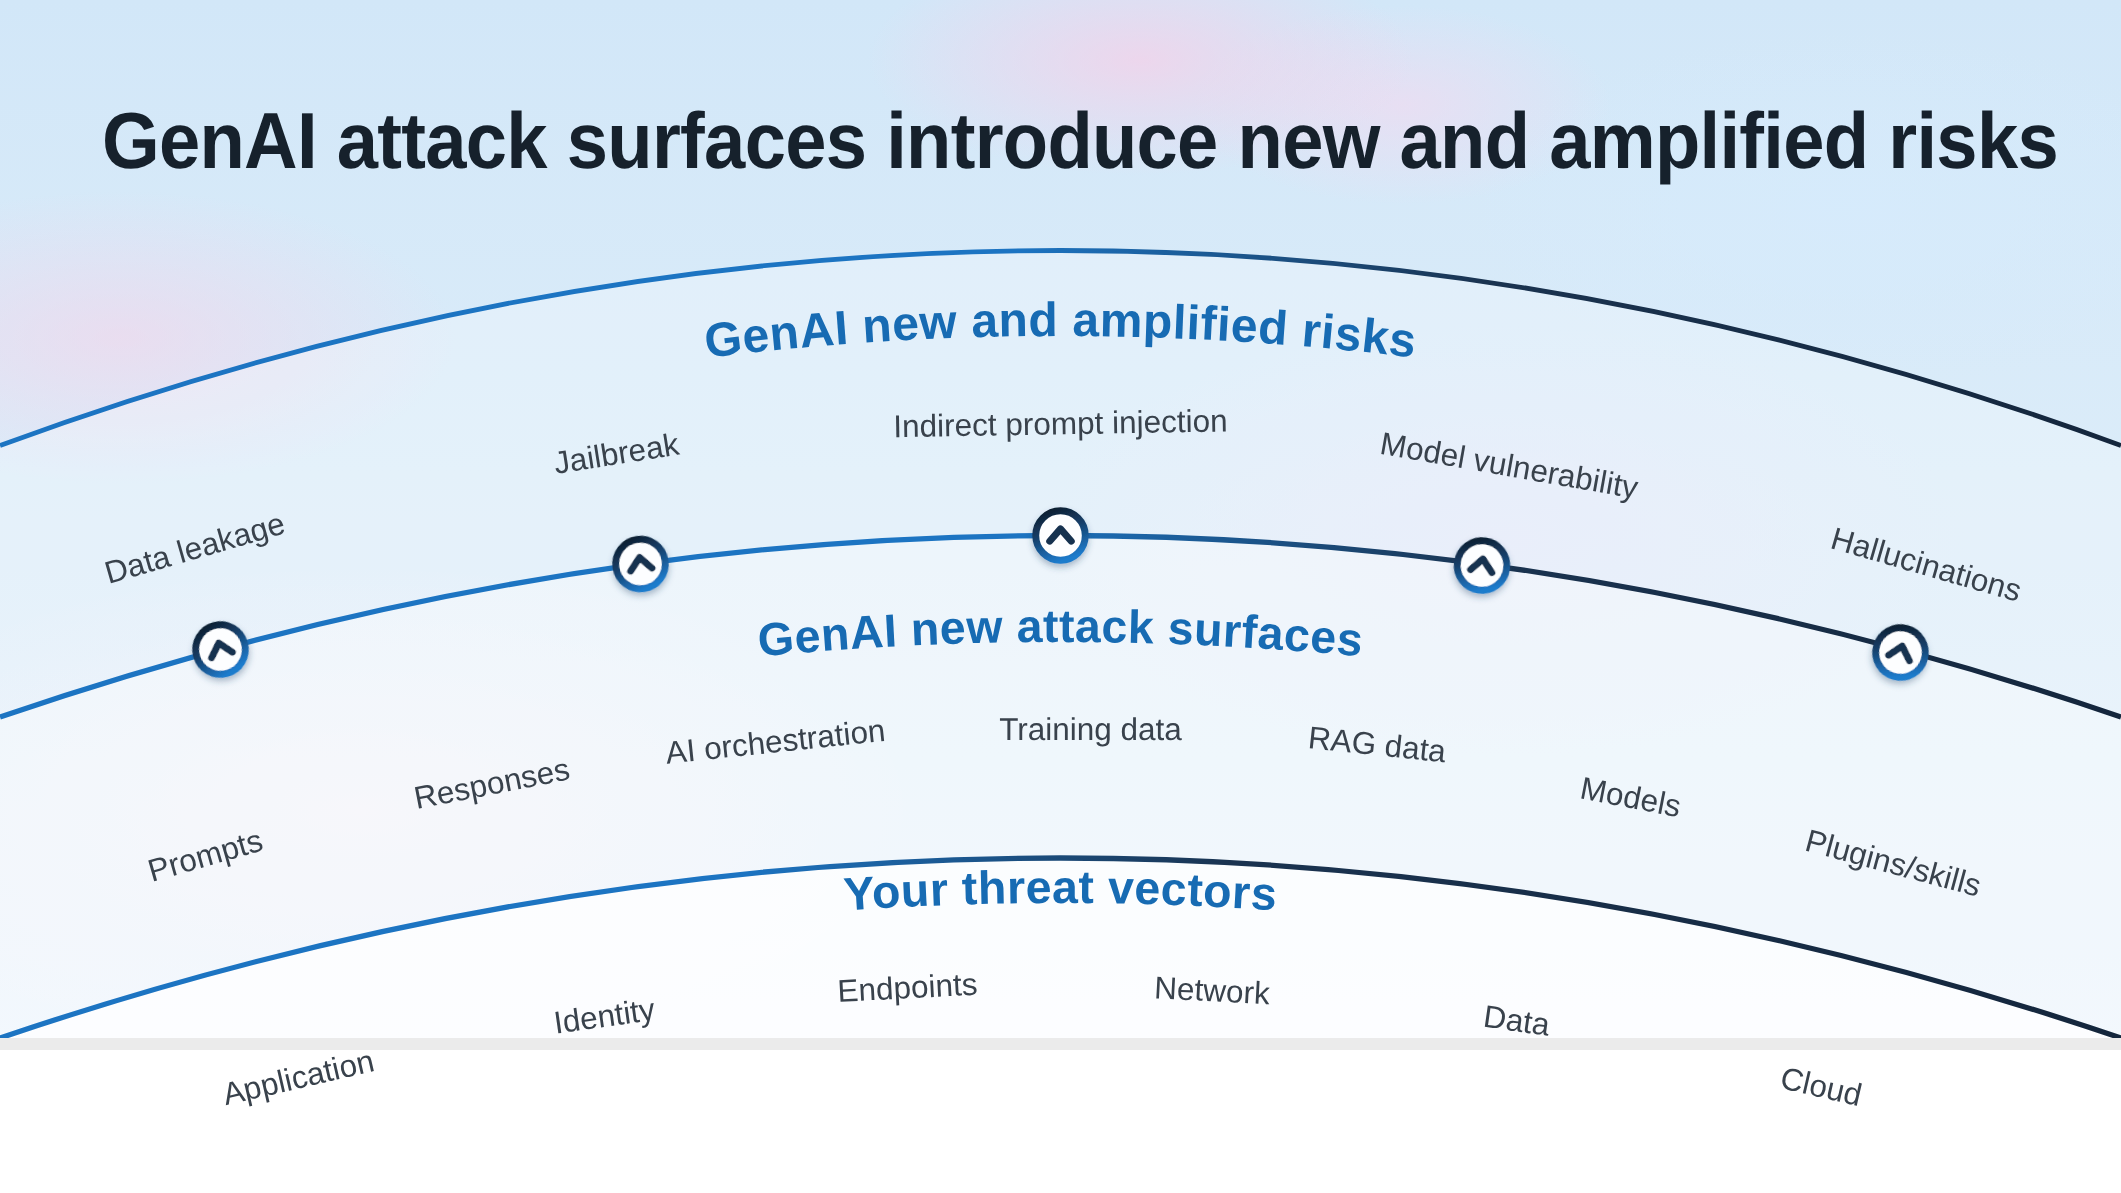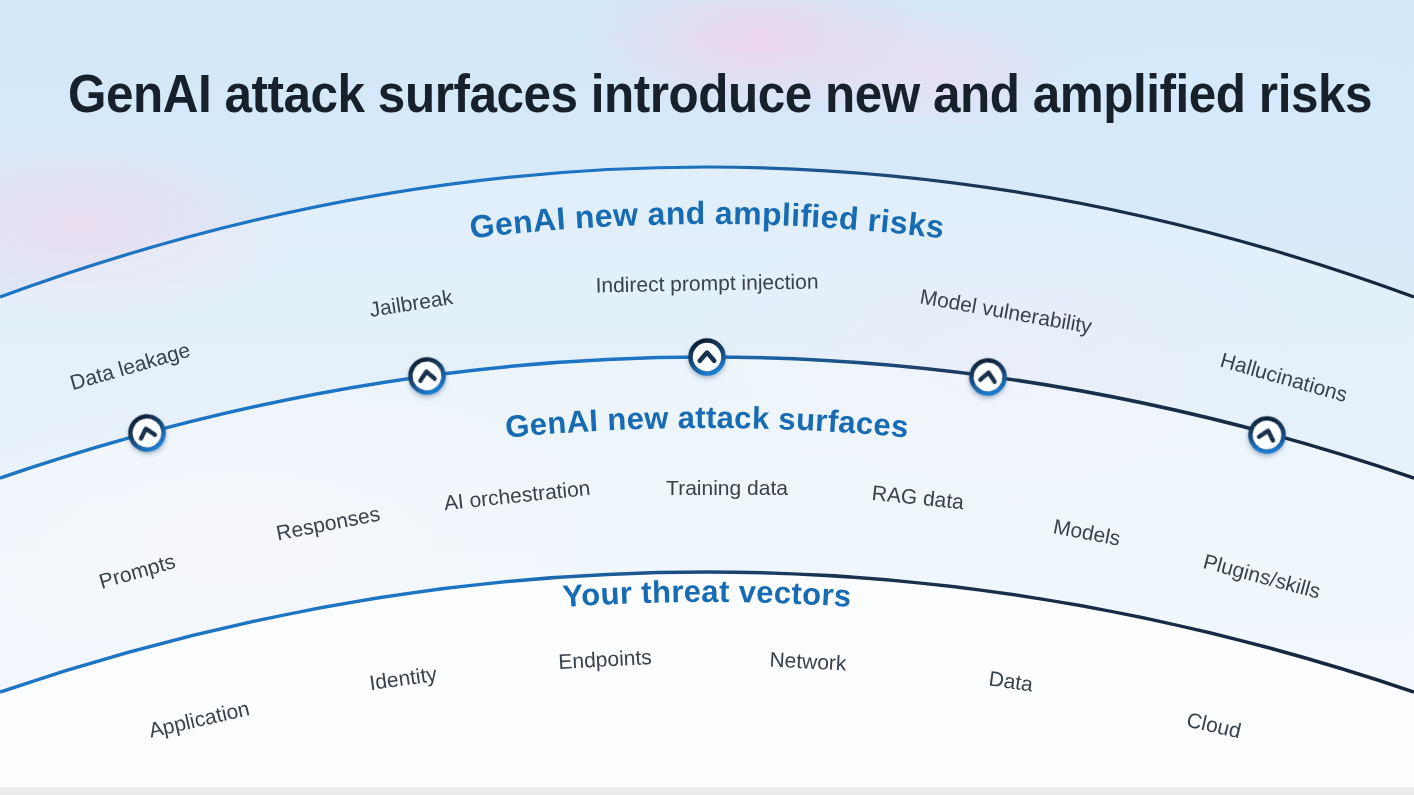--- a/index.html
+++ b/index.html
@@ -3,21 +3,21 @@
 <meta charset="utf-8">
 <style>
   html, body {
     margin: 0; padding: 0;
     width: 1414px; height: 795px;
     overflow: hidden;
     font-family: "Liberation Sans", "DejaVu Sans", sans-serif;
   }
   .stage {
     position: relative;
-    width: 1414px; height: 795px;
+    width: 1414px; height: 700px;
     background:
       radial-gradient(ellipse 260px 110px at 760px 40px,  rgba(250,205,230,.65), rgba(250,205,230,0) 70%),
       radial-gradient(ellipse 200px 95px  at 935px 70px,  rgba(248,215,238,.55), rgba(248,215,238,0) 70%),
       radial-gradient(ellipse 320px 140px at 80px 225px,  rgba(247,210,232,.55), rgba(247,210,232,0) 70%),
       radial-gradient(ellipse 430px 200px at 1000px 360px, rgba(228,232,248,.80), rgba(228,232,248,0) 72%),
       radial-gradient(ellipse 380px 170px at 1230px 140px, rgba(214,235,252,.85), rgba(214,235,252,0) 70%),
       radial-gradient(ellipse 500px 220px at 240px 540px, rgba(252,240,248,.50), rgba(252,240,248,0) 75%),
       linear-gradient(180deg, #d2e7f8 0%, #dbecf9 45%, #e7f2fb 100%);
   }
   svg { position: absolute; left: 0; top: 0; }

